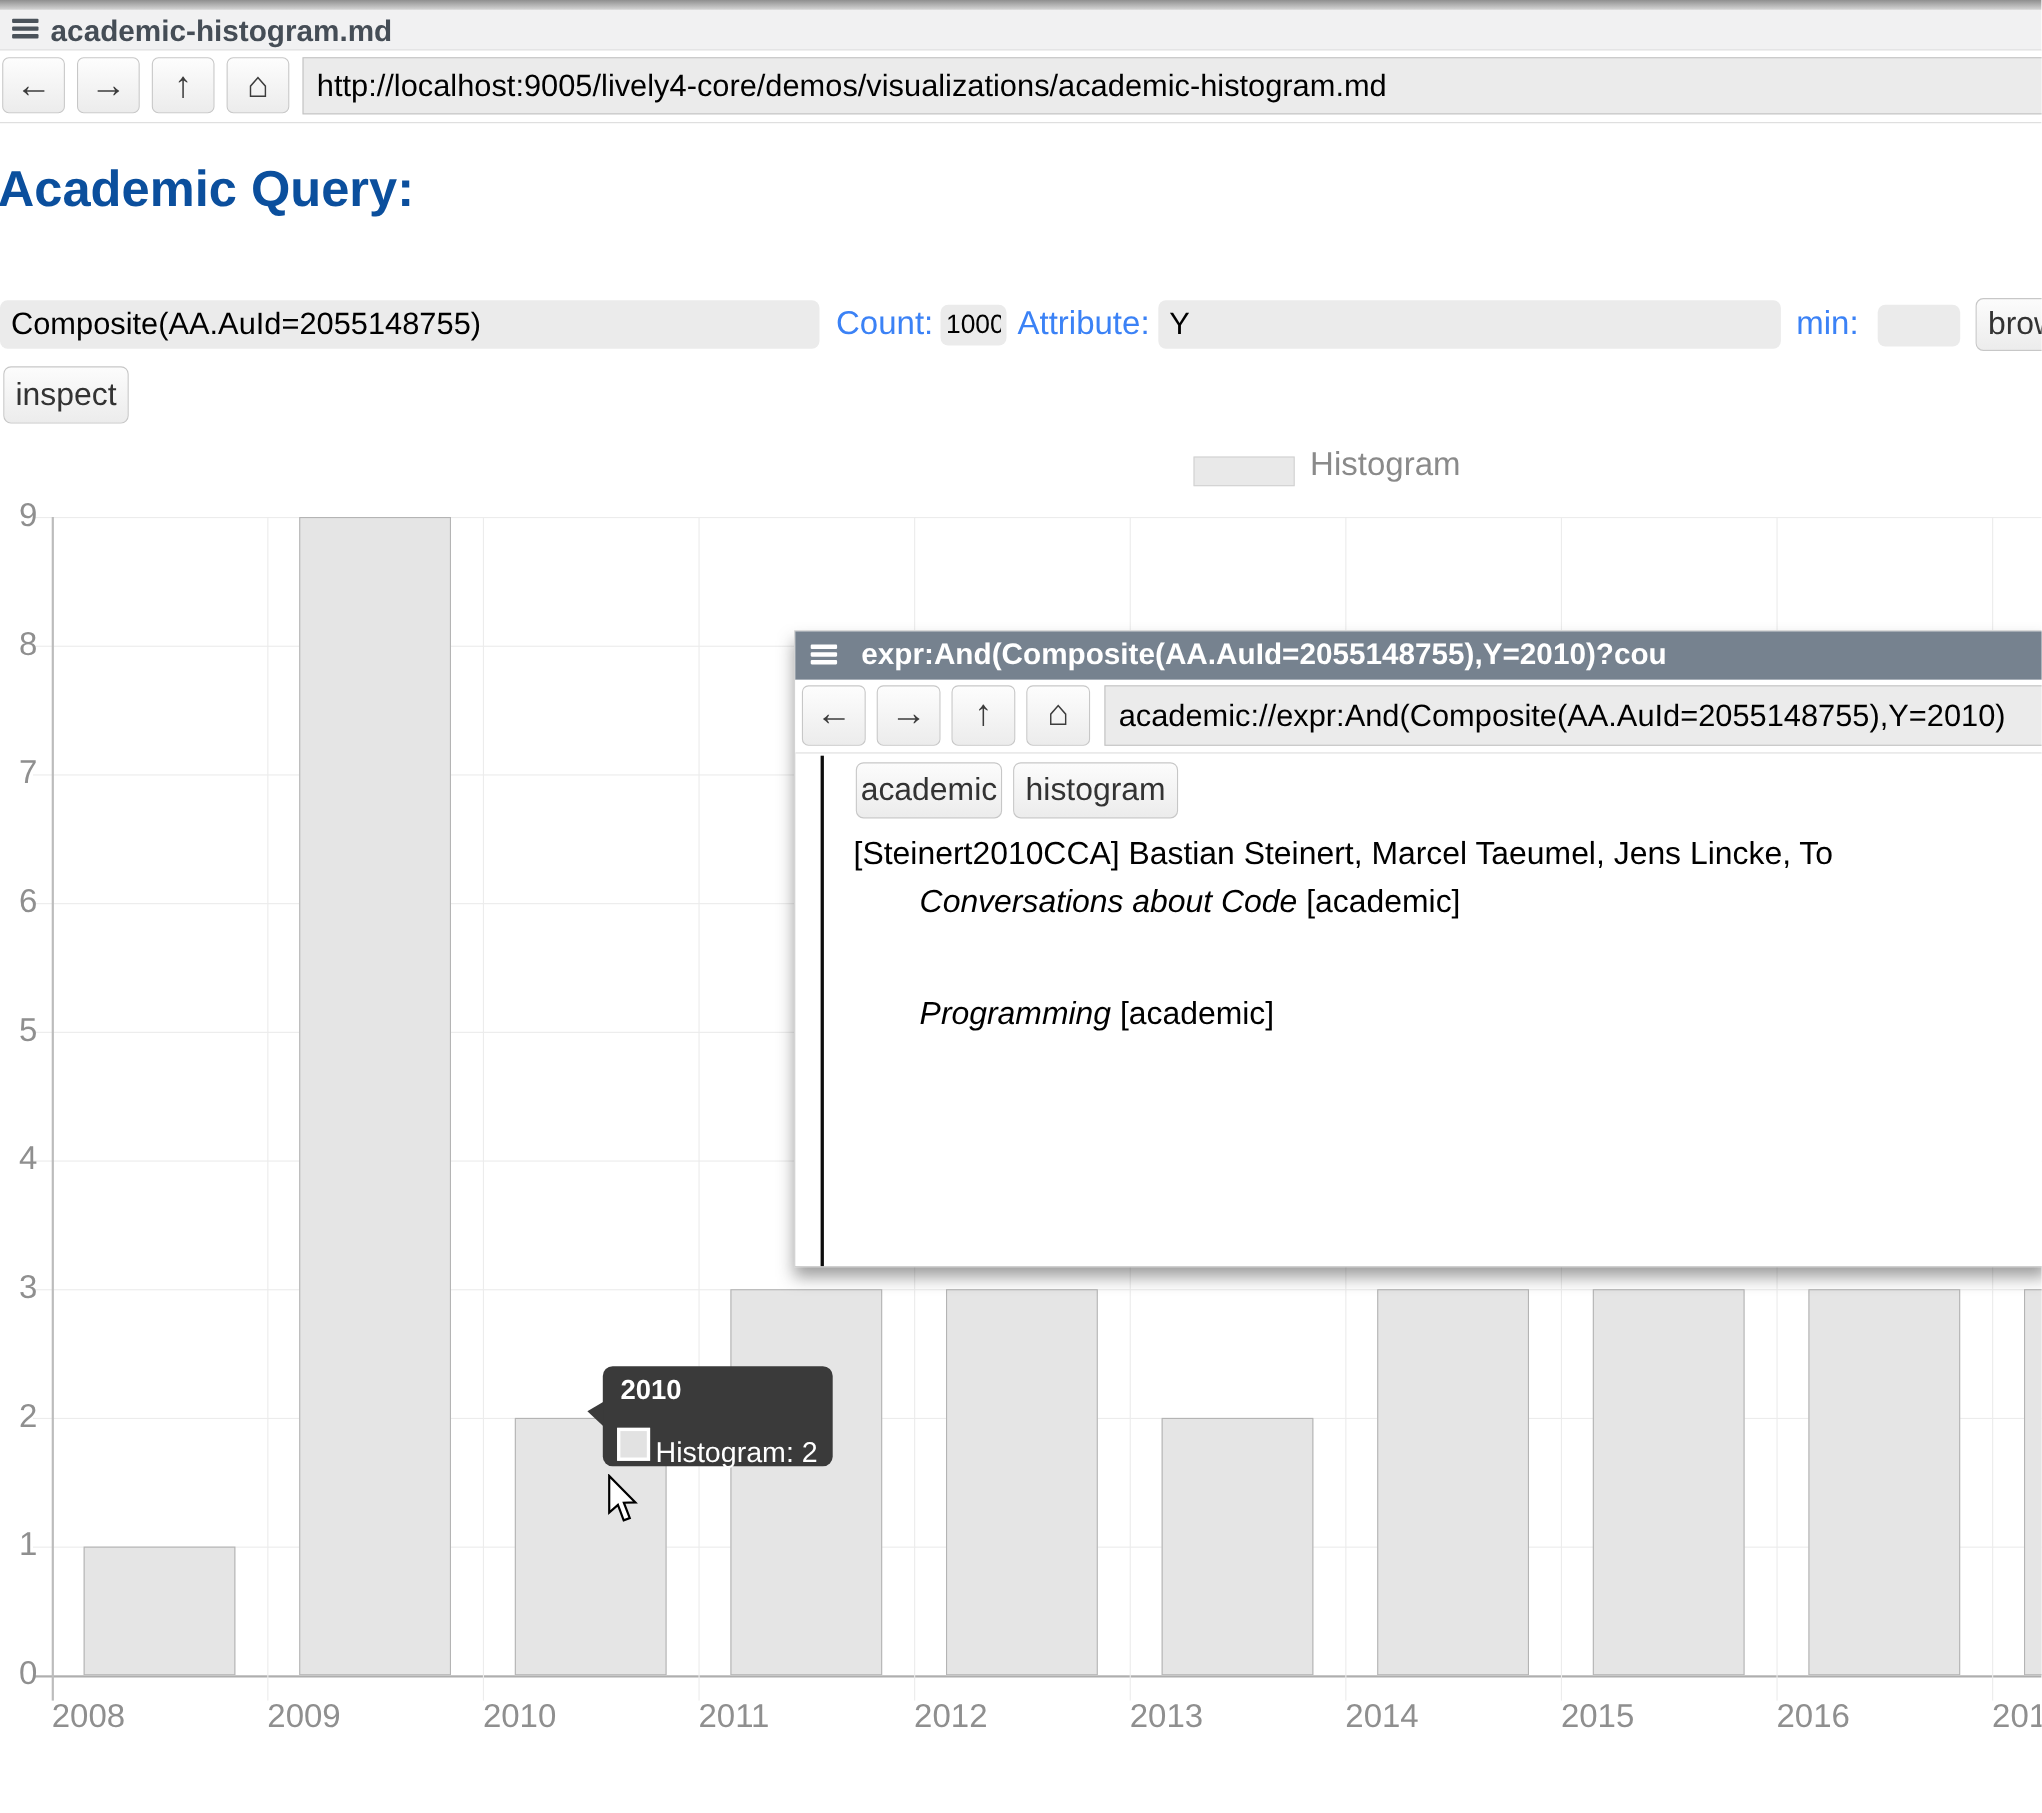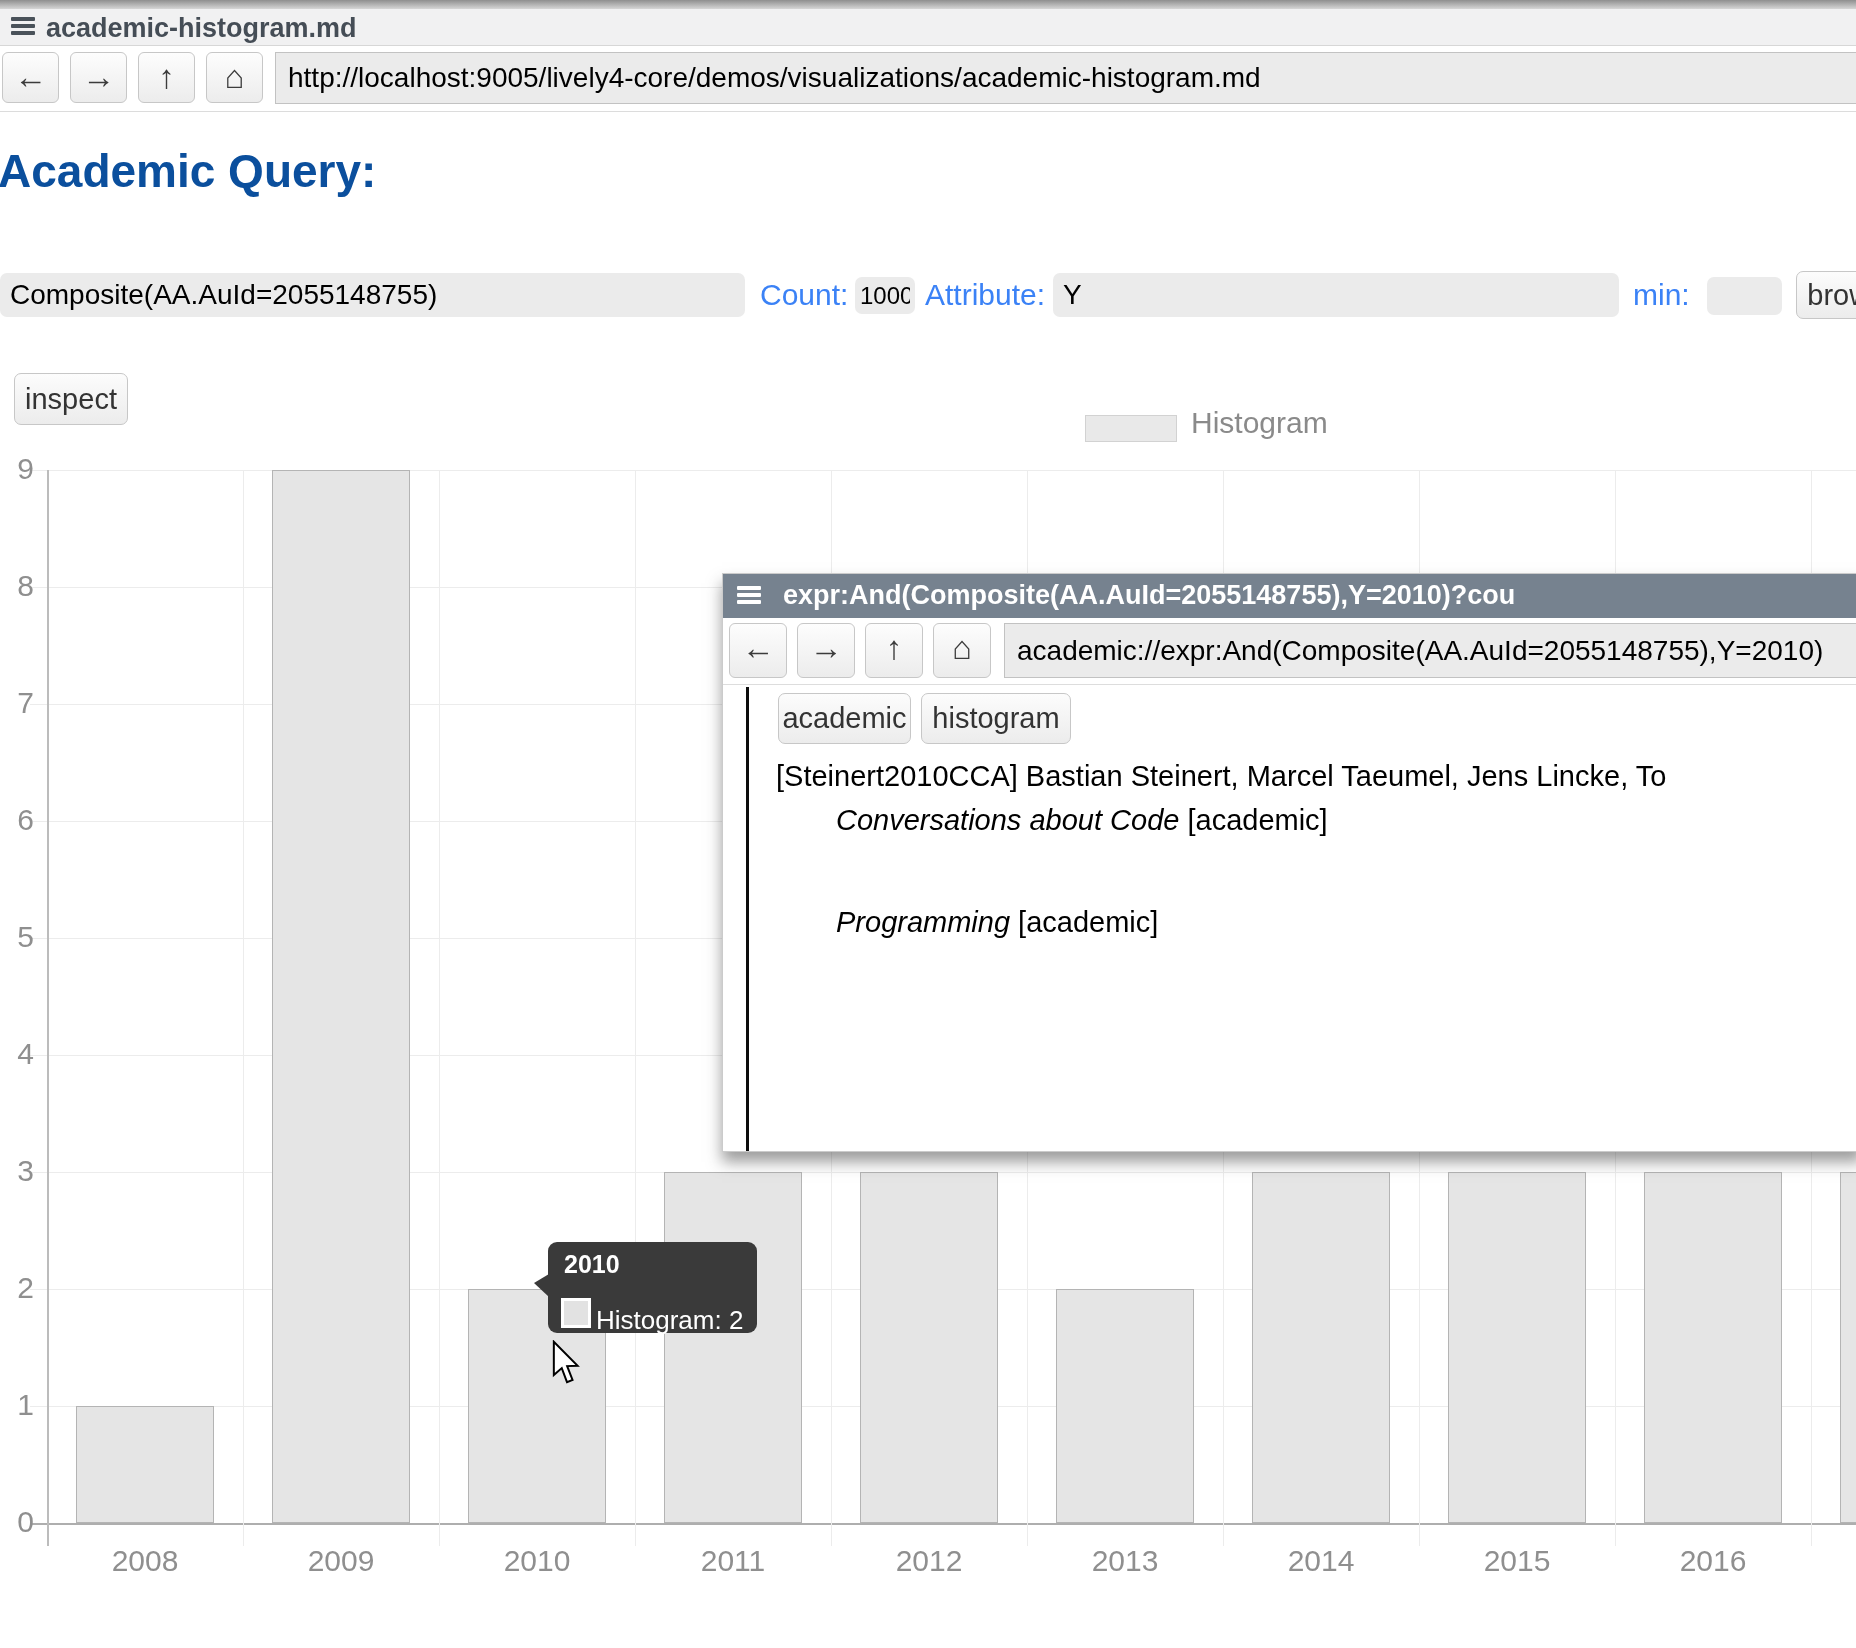--- a/index.html
+++ b/index.html
@@ -34,21 +34,21 @@
   .pushbtn{font-size:29px;color:#333;background:linear-gradient(#fcfcfc,#ececec);border-radius:7px;}
   
   .legend-swatch{left:1085px;top:415px;width:92px;height:27px;background:#e9e9e9;border:1px solid #d2d2d2;box-sizing:border-box;}
   .legend-label{left:1191px;top:406px;font-size:30px;color:#8a8a8a;}
   
   .hgrid{position:absolute;height:1px;background:#ececec;}
   .hgrid.baseline{height:2px;background:#aeaeae;}
   .vgrid{position:absolute;width:1px;background:#ececec;}
   .vgrid.axis{width:2px;background:#bcbcbc;}
   .ylab{position:absolute;width:34px;text-align:right;font-size:30px;color:#8f8f8f;}
-  .xlab{position:absolute;text-align:center;font-size:30px;color:#8f8f8f;}
+  .xlab{position:absolute;font-size:30px;color:#8f8f8f;}
   .bar{position:absolute;background:#e5e5e5;border:1px solid #b4b4b4;box-sizing:border-box;}
   
   .popup{
     left:722px;top:573px;width:1140px;height:579px;background:#fff;border:1px solid #cbcbcb;
     box-sizing:border-box;box-shadow:0 10px 14px rgba(60,60,60,.5);
   }
   .popup-titlebar{position:absolute;left:0;top:0;width:100%;height:44px;background:#76828f;overflow:hidden;}
   .popup-titlebar .title{position:absolute;left:60px;top:6px;font-size:27px;font-weight:bold;color:#fff;white-space:nowrap;}
   .popup-titlebar .hamburger span{background:#fff;}
   .popup-navrow{position:absolute;left:0;top:44px;width:100%;height:66px;background:#fff;border-bottom:1px solid #ddd;}
@@ -97,21 +97,21 @@
 <h1 class="abs heading" style="margin:0;">Academic Query:</h1>
 
 <input class="field" style="left: 0px; top: 273px; width: 745px; height: 44px;" readonly="" value="Composite(AA.AuId=2055148755)">
 <div class="flabel" style="left:760px;top:273px;">Count:</div>
 <input class="field" style="left: 855px; top: 277px; width: 60px; height: 37px; font-size: 24px; padding: 0px 5px;" readonly="" value="1000">
 <div class="flabel" style="left:925px;top:273px;">Attribute:</div>
 <input class="field" style="left: 1053px; top: 273px; width: 566px; height: 44px;" readonly="" value="Y">
 <div class="flabel" style="left:1633px;top:273px;">min:</div>
 <input class="field" style="left: 1707px; top: 277px; width: 75px; height: 38px;" readonly="" value="">
 <div class="btn pushbtn" style="left:1796px;top:271px;width:116px;height:48px;line-height:46px;">browse</div>
-<div class="btn pushbtn" style="left:14px;top:333px;width:114px;height:52px;line-height:50px;margin-top:40px;">inspect</div>
+<div class="btn pushbtn" style="left:3px;top:333px;width:114px;height:52px;line-height:50px;">inspect</div>
 
 <div class="abs legend-swatch"></div>
 <div class="abs legend-label">Histogram</div>
 
 <div class="abs" id="chart" style="left:0;top:0;width:1856px;height:1648px;">
     <div class="hgrid baseline" style="left: 30px; top: 1523px; width: 1826px;"></div>
     <div class="ylab" style="left: 0px; top: 1505px;">0</div>
     <div class="hgrid" style="left: 30px; top: 1406px; width: 1826px;"></div>
     <div class="ylab" style="left: 0px; top: 1388px;">1</div>
     <div class="hgrid" style="left: 30px; top: 1289px; width: 1826px;"></div>

